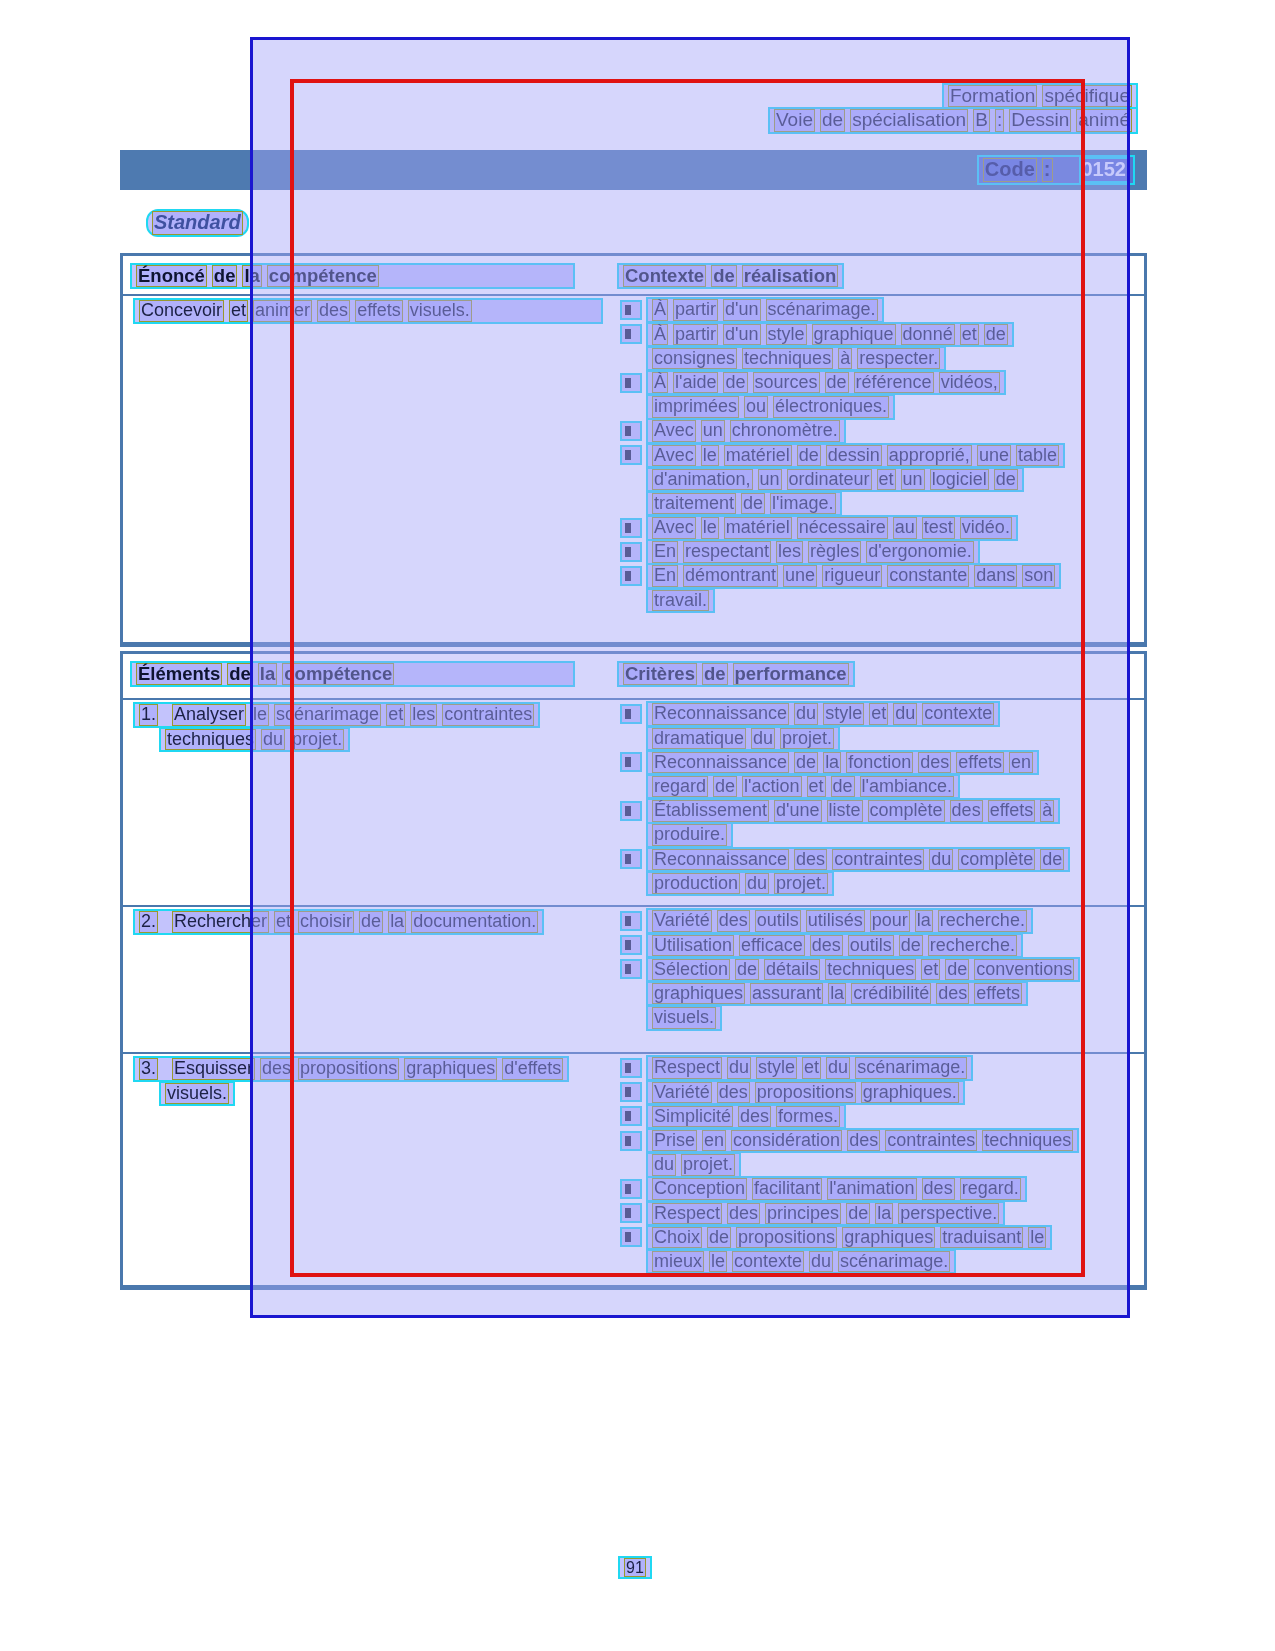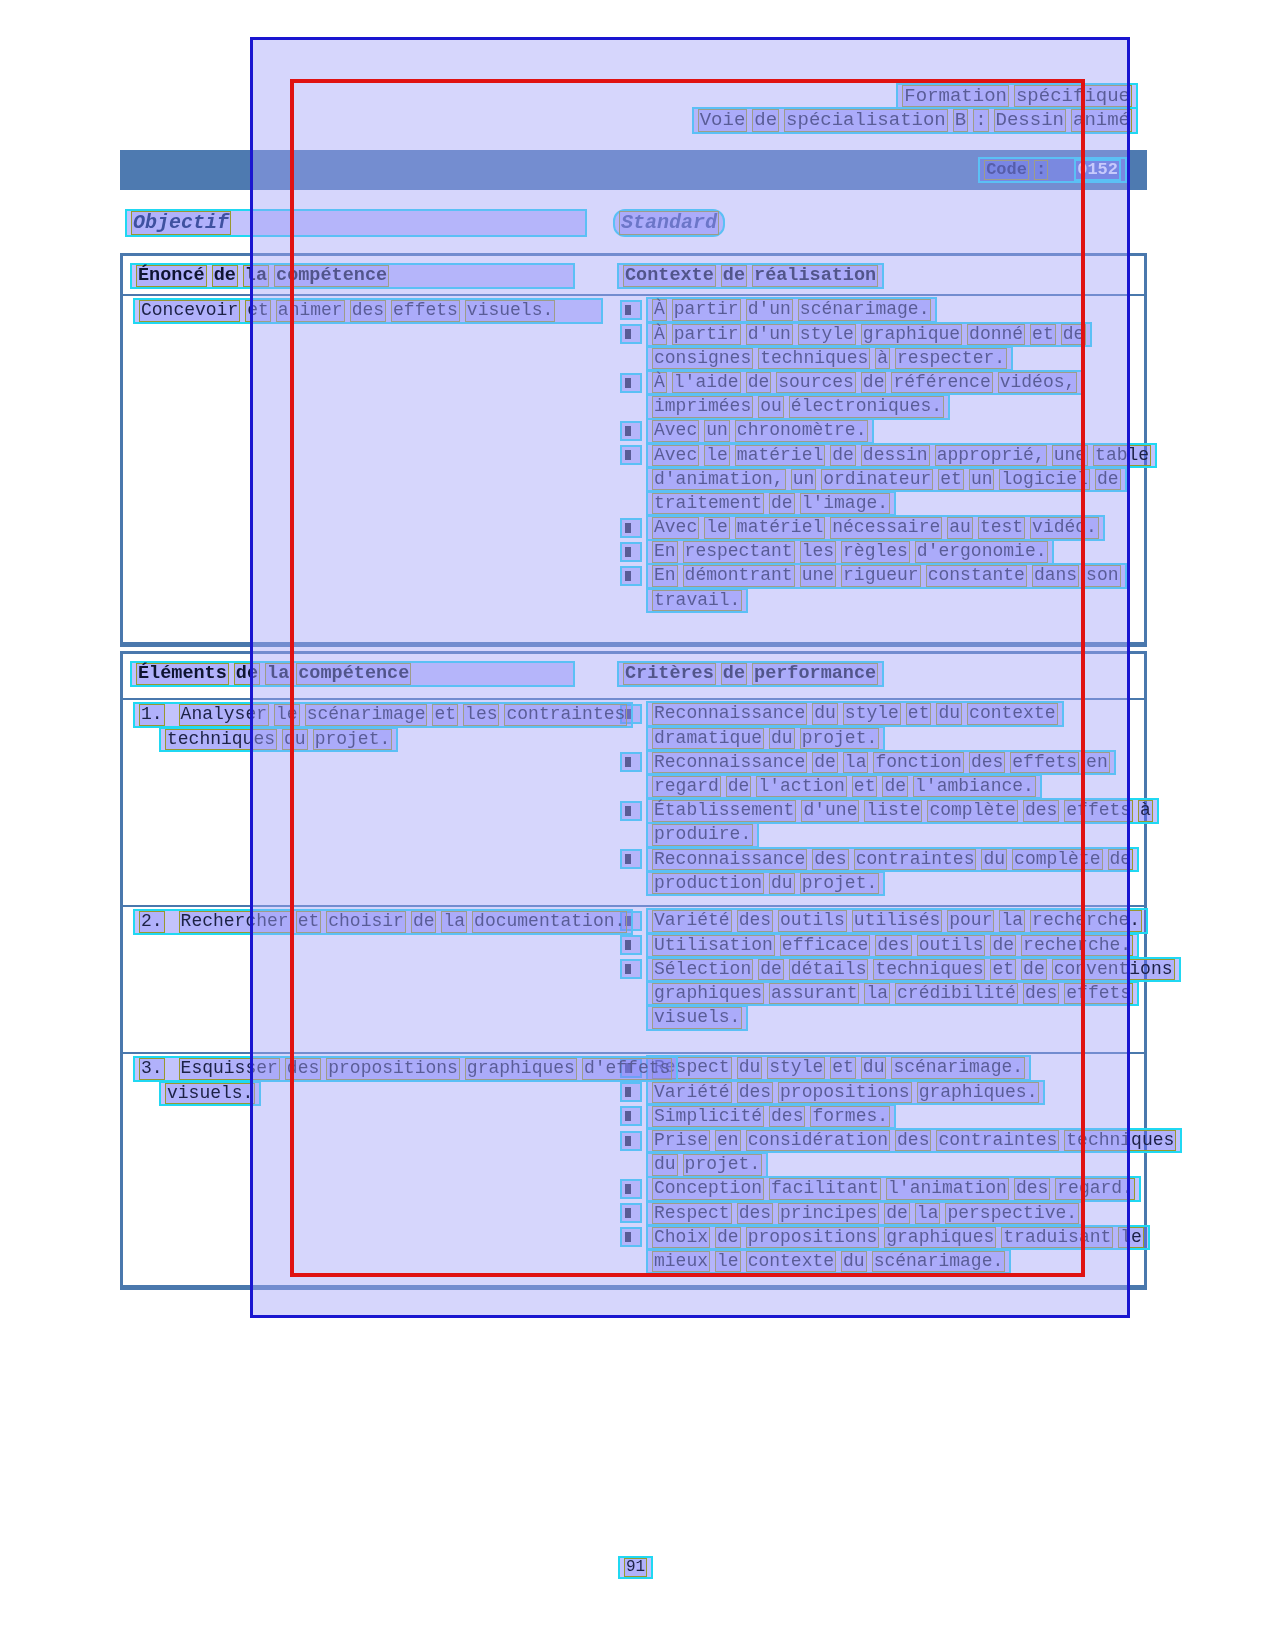--- a/index.html
+++ b/index.html
@@ -1,22 +1,22 @@
 <!DOCTYPE html>
 <html style="--overlay-fill: rgba(163,163,248,0.45); --overlay-border: #1a16d0; --red-border: #e01212; --line-border: #20d8f2; --word-border: #99982e; --hl-fill: rgba(104,104,248,0.40); --word-fill: rgba(88,88,246,0.16); --bar-bg: #4e7ab0; --border: #4a78ad; --body-text: #1c2145; --header-text: #0e1430; --heading-blue: #3f51a0; --code-label: #16246a; --code-value: #e4e9ff;"><head>
 <meta charset="utf-8">
 <style>
   html,body{margin:0;padding:0;background:#fff;}
   .page{position:relative;width:1275px;height:1651px;background:#fff;overflow:hidden;
-        font-family:Liberation Mono, monospace;color:var(--body-text);}
+        font-family:Liberation Sans, sans-serif;color:var(--body-text);}
   
   .doc-head{position:absolute;top:84px;right:137px;display:flex;flex-direction:column;align-items:flex-end;font-size:19px;}
   .code-bar{position:absolute;left:120px;top:150px;width:1027px;height:40px;background:var(--bar-bg);
-            display:flex;justify-content:flex-end;align-items:center;padding-right:20px;box-sizing:border-box;
-            font-size:17px;font-weight:bold;}
+            display:flex;justify-content:flex-end;align-items:center;padding-right:12px;box-sizing:border-box;
+            font-size:20px;font-weight:bold;}
   .code-bar .w{color:var(--code-label);}
   .code-bar .w.w-cyan{color:var(--code-value);border:2px solid var(--line-border);margin-left:21px;}
   .obj-row{position:absolute;left:120px;top:209px;width:1027px;display:flex;align-items:flex-start;
            font-size:20px;font-weight:bold;font-style:italic;color:var(--heading-blue);}
   .obj-line{margin-left:5px;width:462px;box-sizing:border-box;}
   .std-line{margin-left:26px;border-radius:12px;}
   .table{position:absolute;left:120px;width:1027px;border:3px solid var(--border);border-bottom-width:5px;
          box-sizing:border-box;background:#fff;font-size:18px;}
   .t1{top:253px;}
   .t2{top:651px;}
@@ -66,23 +66,20 @@
 
   <div class="code-bar">
     <div class="hl-line">
       <span class="w">Code</span>
       <span class="w">:</span>
       <span class="w w-cyan">0152</span>
     </div>
   </div>
 
   <div class="obj-row">
-    <div class="hl-line obj-line">
-      <span class="w">Objectif</span>
-    </div>
     <div class="hl-line std-line">
       <span class="w">Standard</span>
     </div>
   </div>
 
   <div class="table t1" id="table1">
       <div class="thead">
         <div class="h-left"><div class="hl-line" style="min-width: 445px; align-items: flex-end;"><span class="w">Énoncé</span><span class="w">de</span><span class="w">la</span><span class="w">compétence</span></div></div>
         <div class="h-right"><div class="hl-line"><span class="w">Contexte</span><span class="w">de</span><span class="w">réalisation</span></div></div>
       </div>

